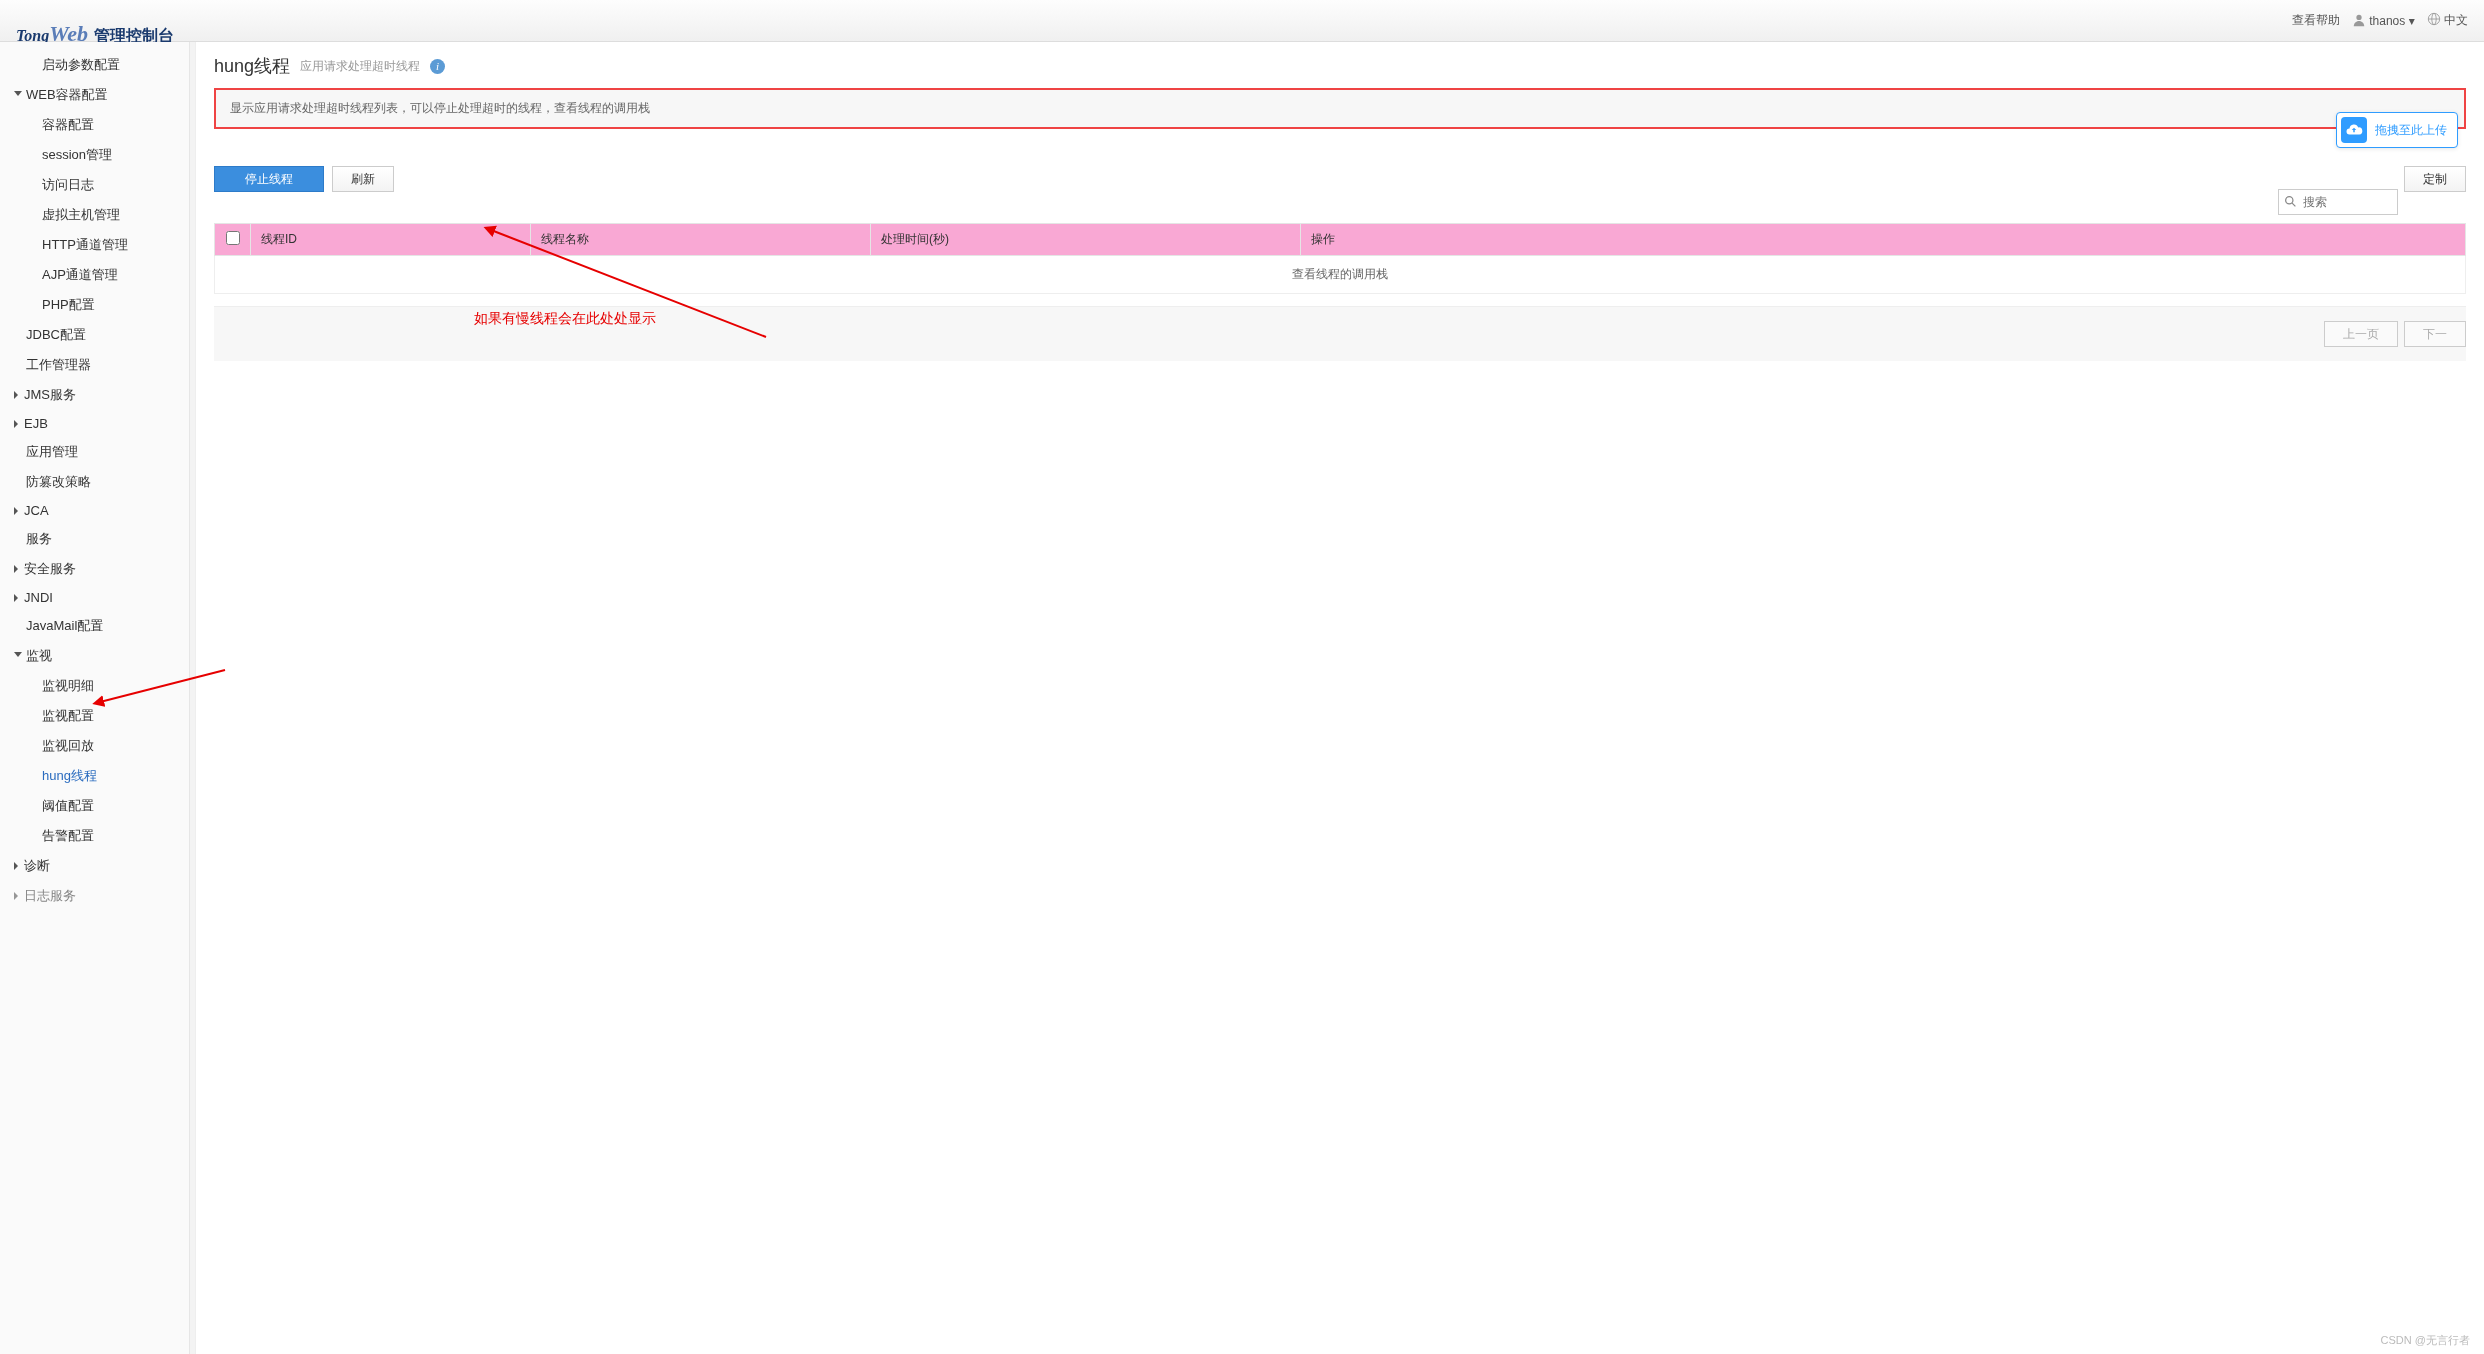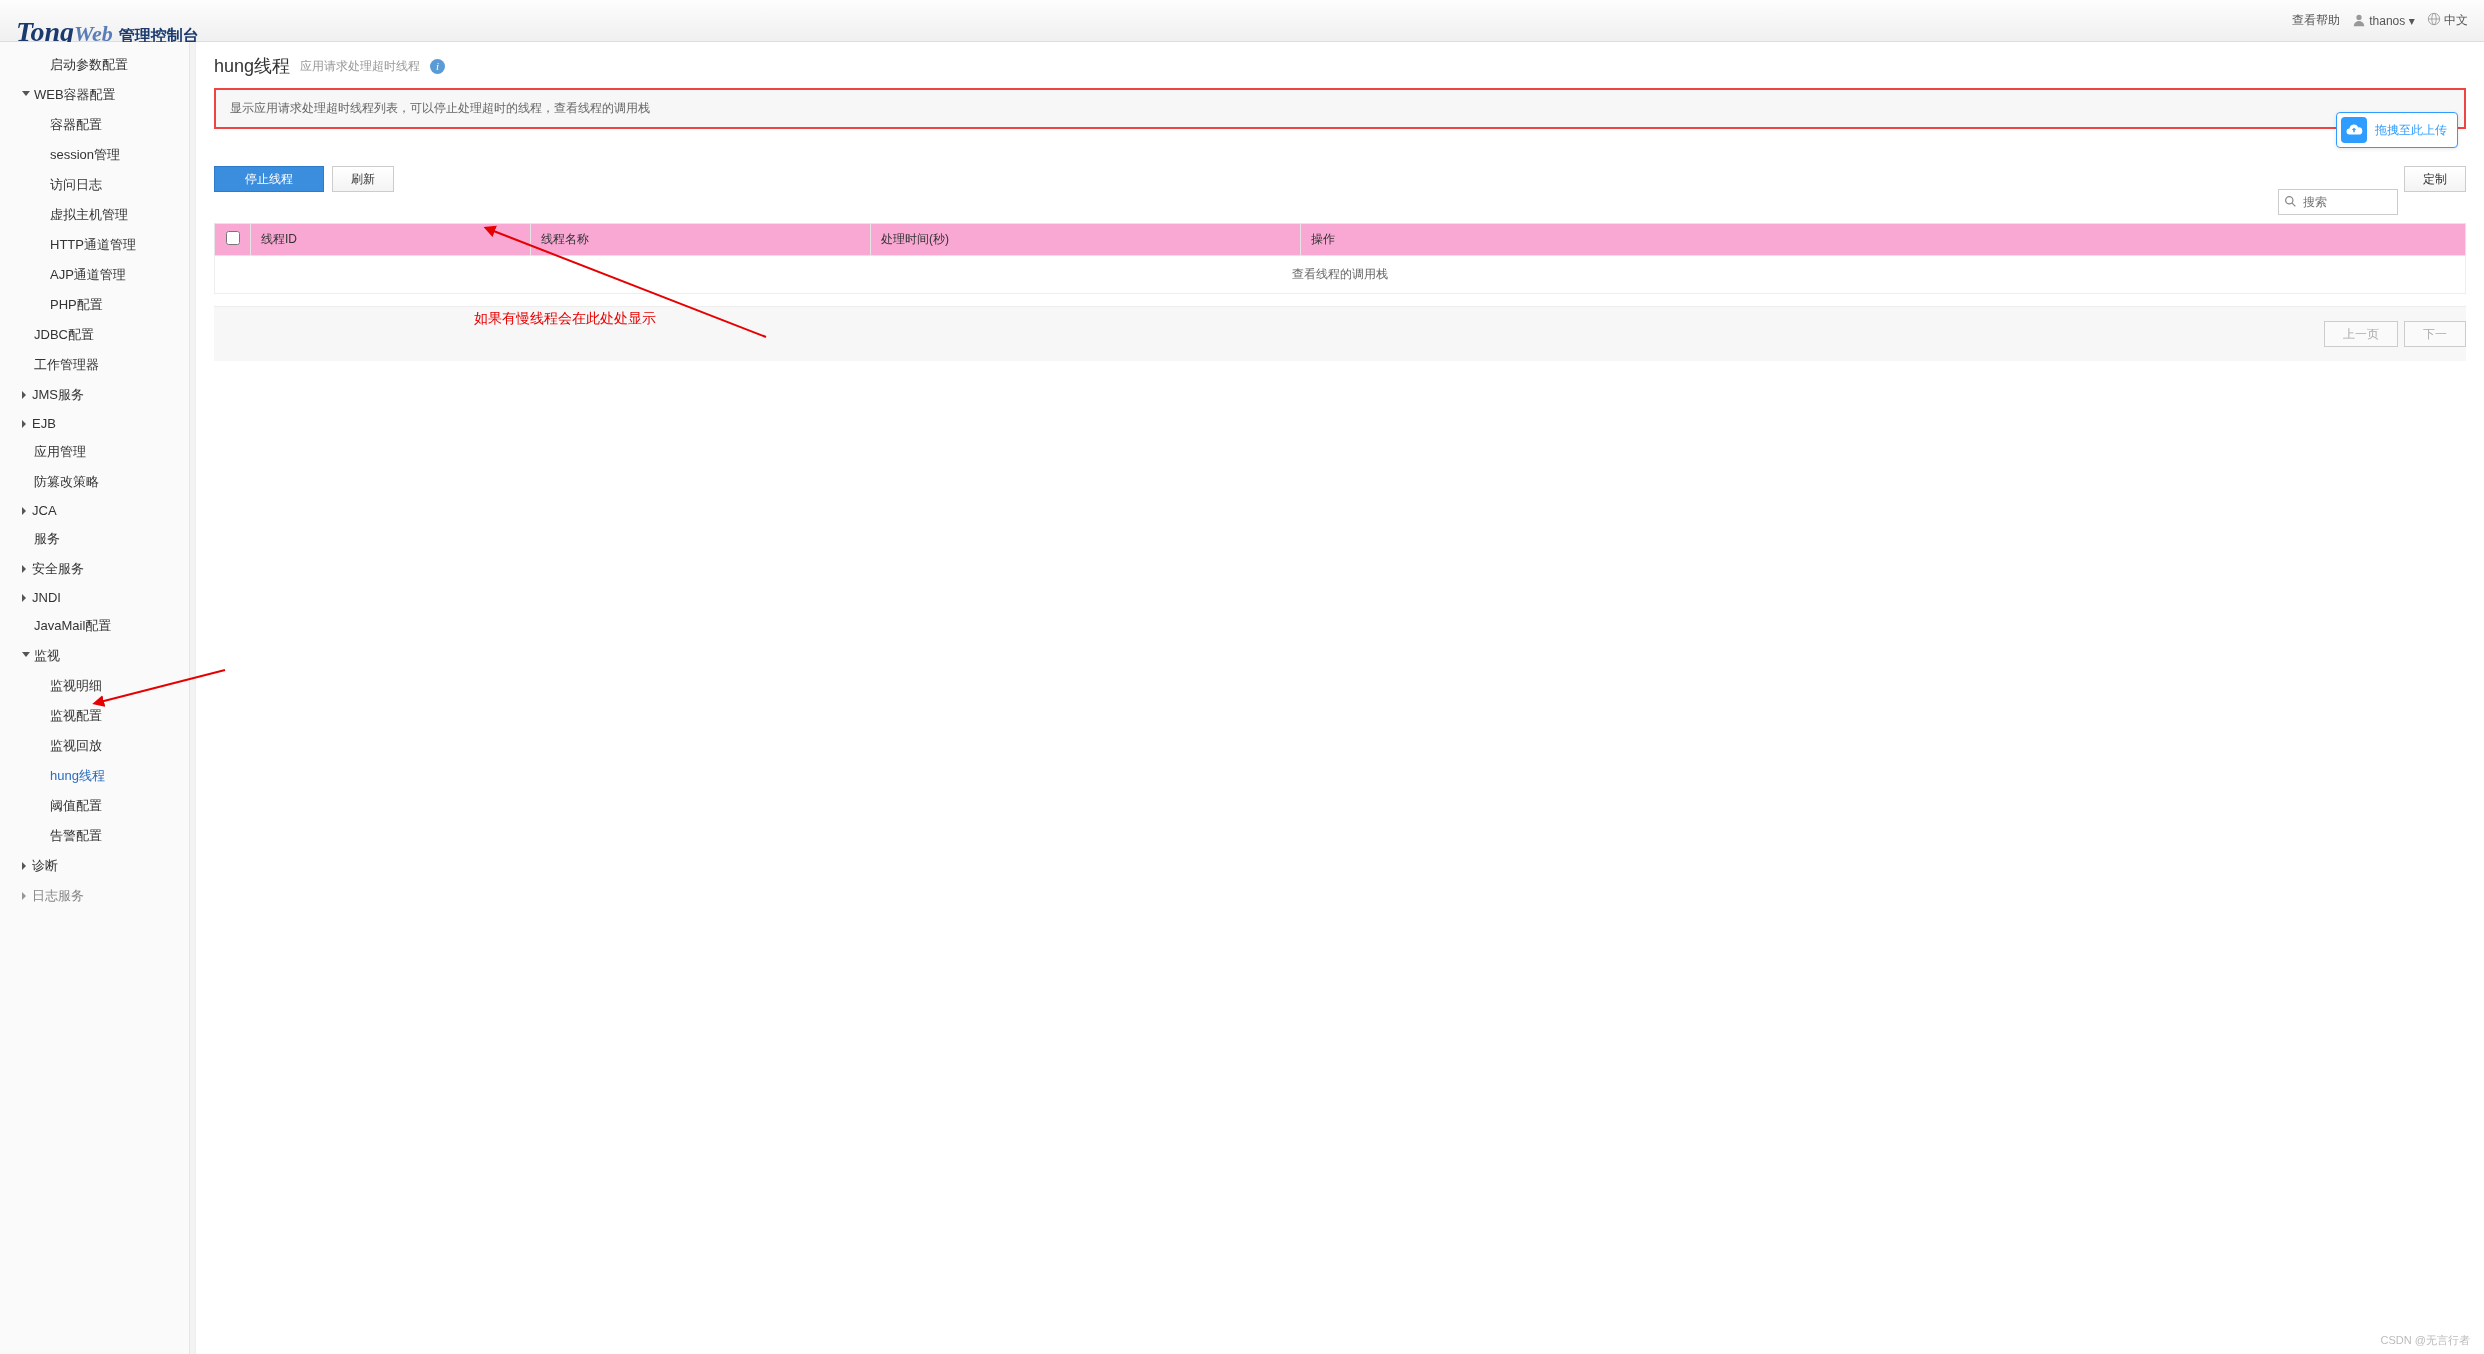--- a/index.html
+++ b/index.html
@@ -1,31 +1,31 @@
 <!DOCTYPE html>
 <html><head>
 <meta charset="utf-8">
 <style>
 * { margin: 0; padding: 0; box-sizing: border-box; }
 body { font-family: "Microsoft YaHei", Arial, sans-serif; font-size: 12px; color: #333; background: #fff; overflow: hidden; }
 
 .topbar { height: 42px; background: linear-gradient(#fdfdfd, #f0f0f0); border-bottom: 1px solid #ddd; display: flex; align-items: center; padding: 0 16px; }
 .logo { display: flex; align-items: baseline; }
-.logo-tong { font-family: Georgia, serif; font-style: italic; font-weight: bold; font-size: 28px; color: #1a3a6e; }
+.logo-tong { font-family: Georgia, serif; font-style: italic; font-weight: bold; font-size: 16px; color: #1a3a6e; }
 .logo-web { font-family: Georgia, serif; font-style: italic; font-weight: bold; font-size: 22px; color: #5a7db8; }
 .logo-sub { font-size: 16px; color: #1a3a6e; margin-left: 6px; font-weight: 700; margin-top: 32px; }
 .topbar-right { margin-left: auto; display: flex; align-items: center; gap: 12px; color: #555; font-size: 12px; justify-content: flex-end; }
 .topbar-right span, .topbar-right a { color: #555; text-decoration: none; cursor: pointer; }
 .user-ico, .globe-ico { width: 14px; height: 14px; display: inline-block; vertical-align: -2px; }
 
 .layout { display: flex; height: calc(100vh - 42px); }
 .sidebar-wrap { width: 190px; background: #fafafa; border-right: 1px solid #e6e6e6; overflow-y: auto; position: relative; }
 .sidebar-wrap::-webkit-scrollbar { width: 10px; }
 .sidebar-wrap::-webkit-scrollbar-thumb { background: #ccc; border-radius: 5px; }
-.sidebar { padding: 8px 0 20px 8px; }
+.sidebar { padding: 8px 0 20px 0; }
 .nav-item { padding: 6px 0 6px 26px; cursor: pointer; color: #333; font-size: 13px; display: flex; align-items: center; }
 .nav-sub { padding-left: 42px; }
 .nav-item.active { color: #2b6cbf; font-weight: 500; }
 .caret { width: 0; height: 0; border-left: 4px solid #555; border-top: 4px solid transparent; border-bottom: 4px solid transparent; margin-right: 6px; margin-left: -12px; }
 .caret.open { border-left: 4px solid transparent; border-right: 4px solid transparent; border-top: 5px solid #555; margin-right: 4px; }
 .splitter { width: 6px; background: #f3f3f3; border-right: 1px solid #eee; }
 
 .main { flex: 1; background: #fff; position: relative; overflow: auto; }
 .main::-webkit-scrollbar { width: 10px; }
 .main::-webkit-scrollbar-thumb { background: #ccc; border-radius: 5px; }

